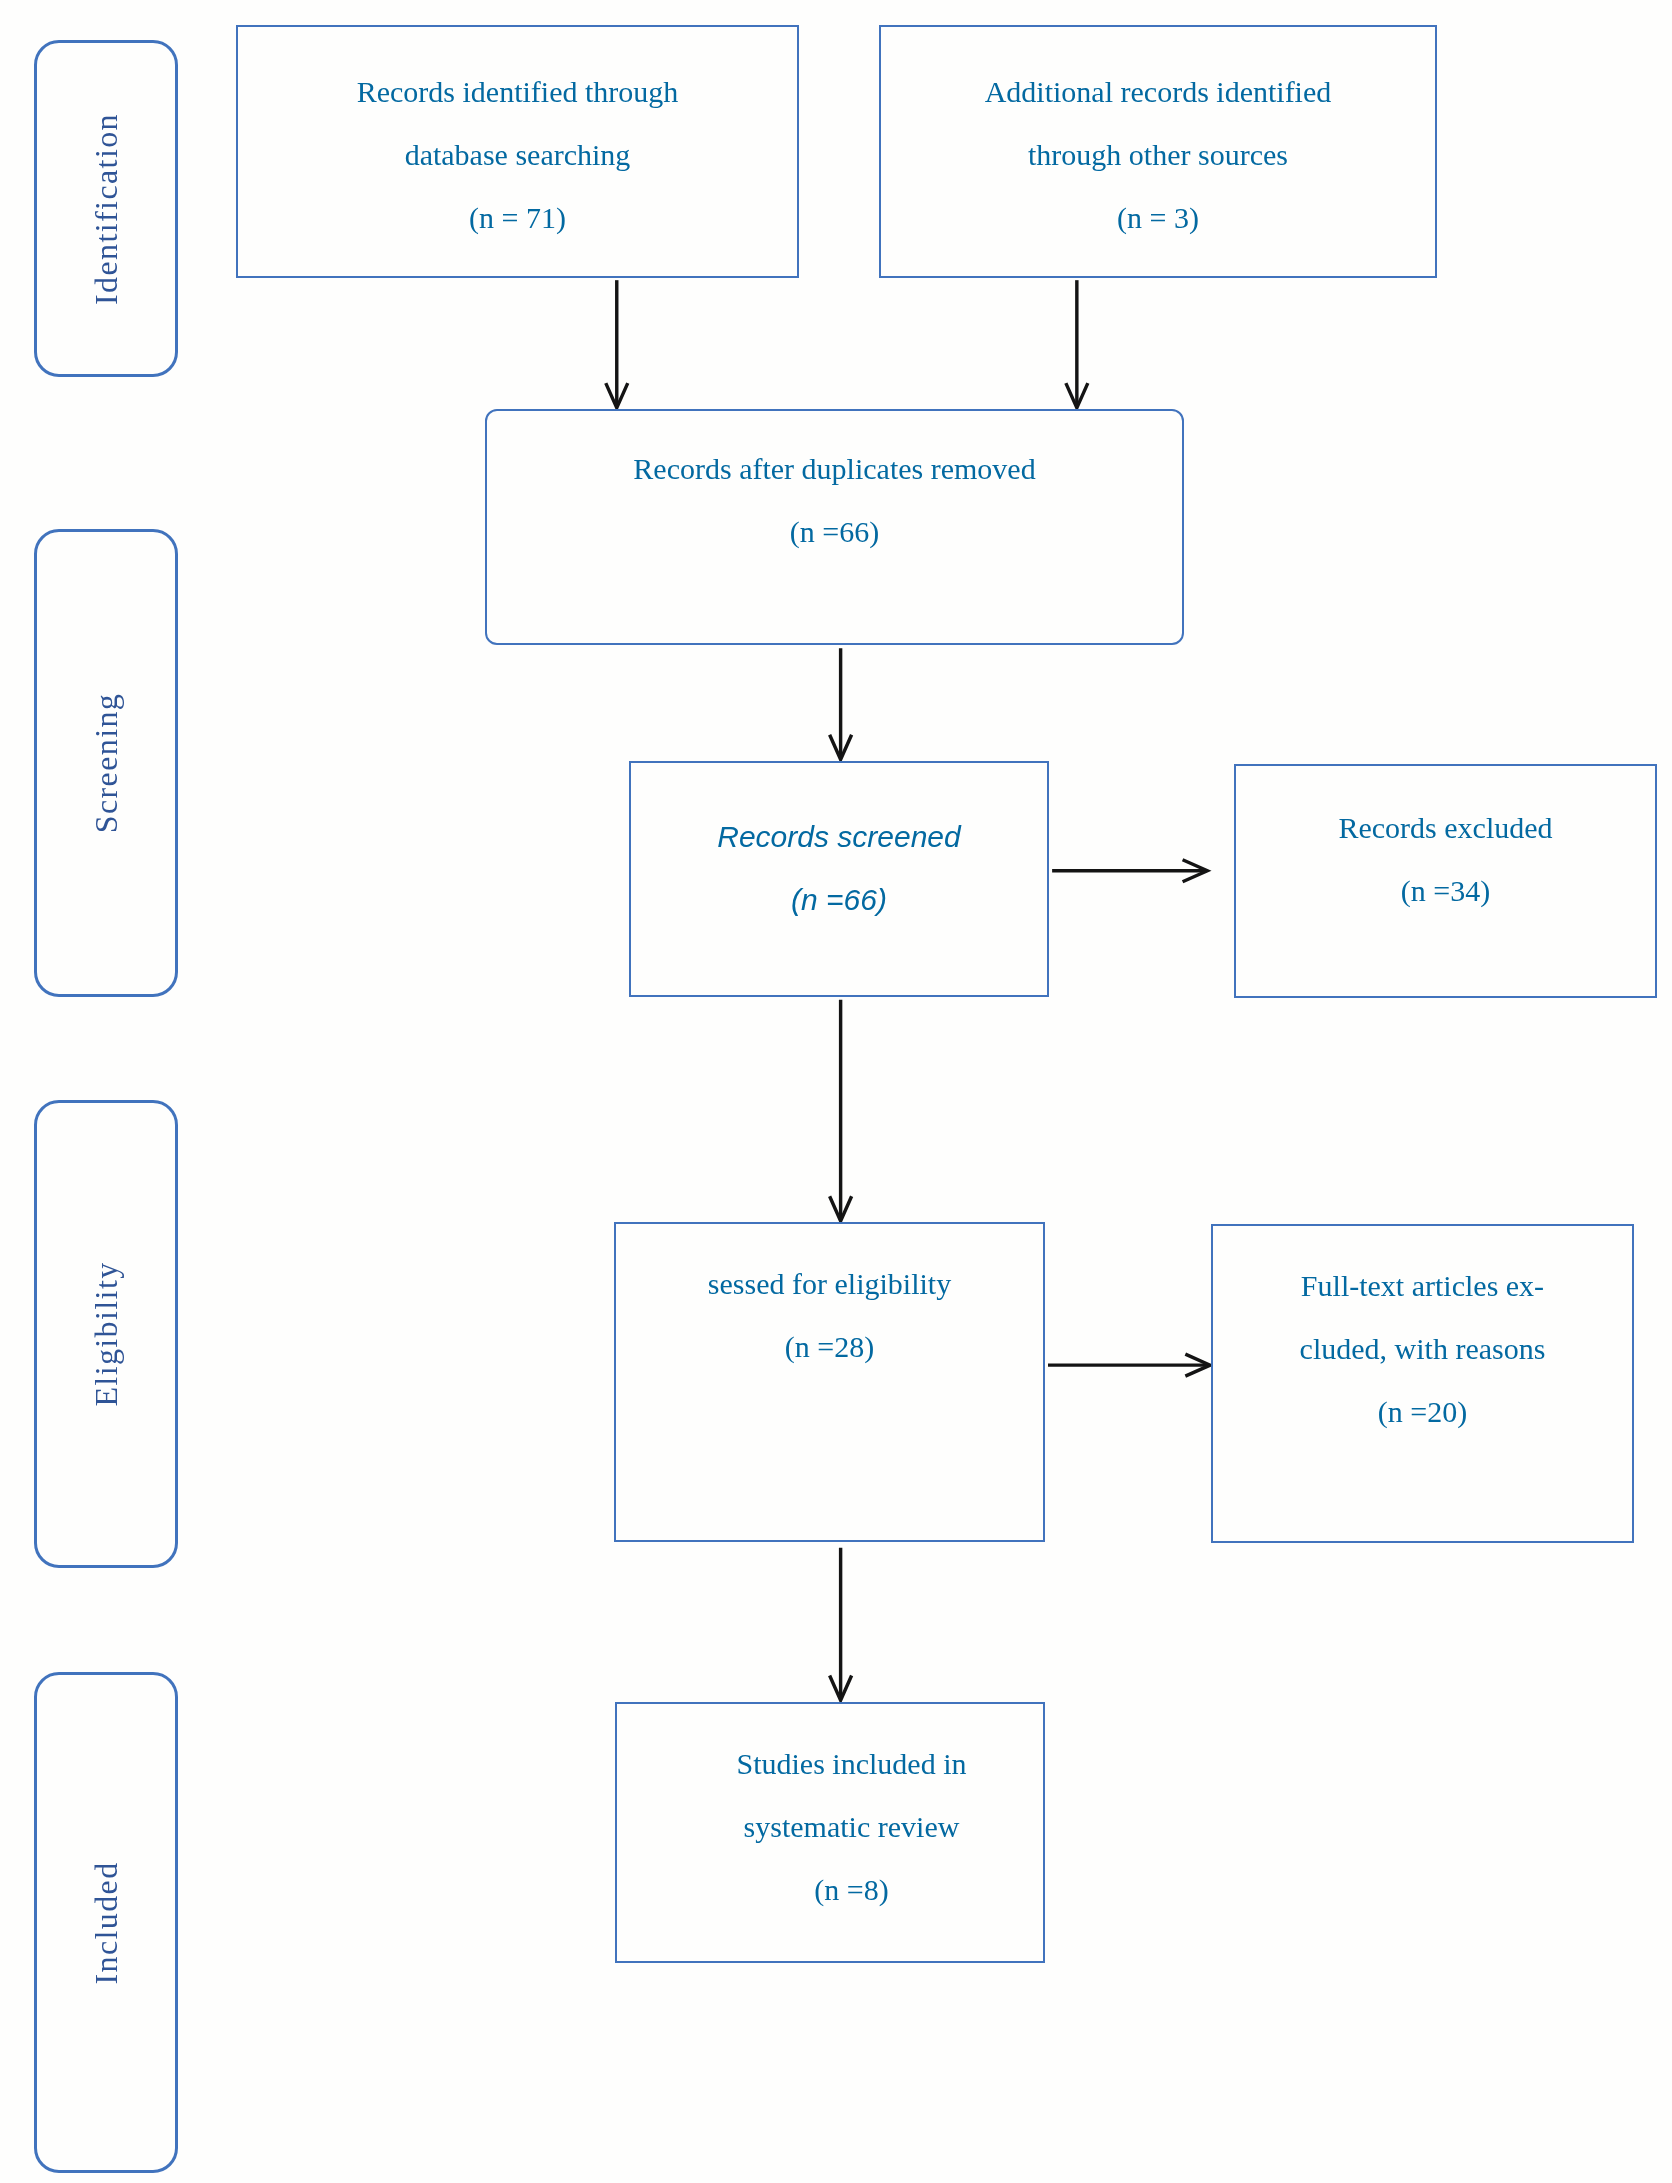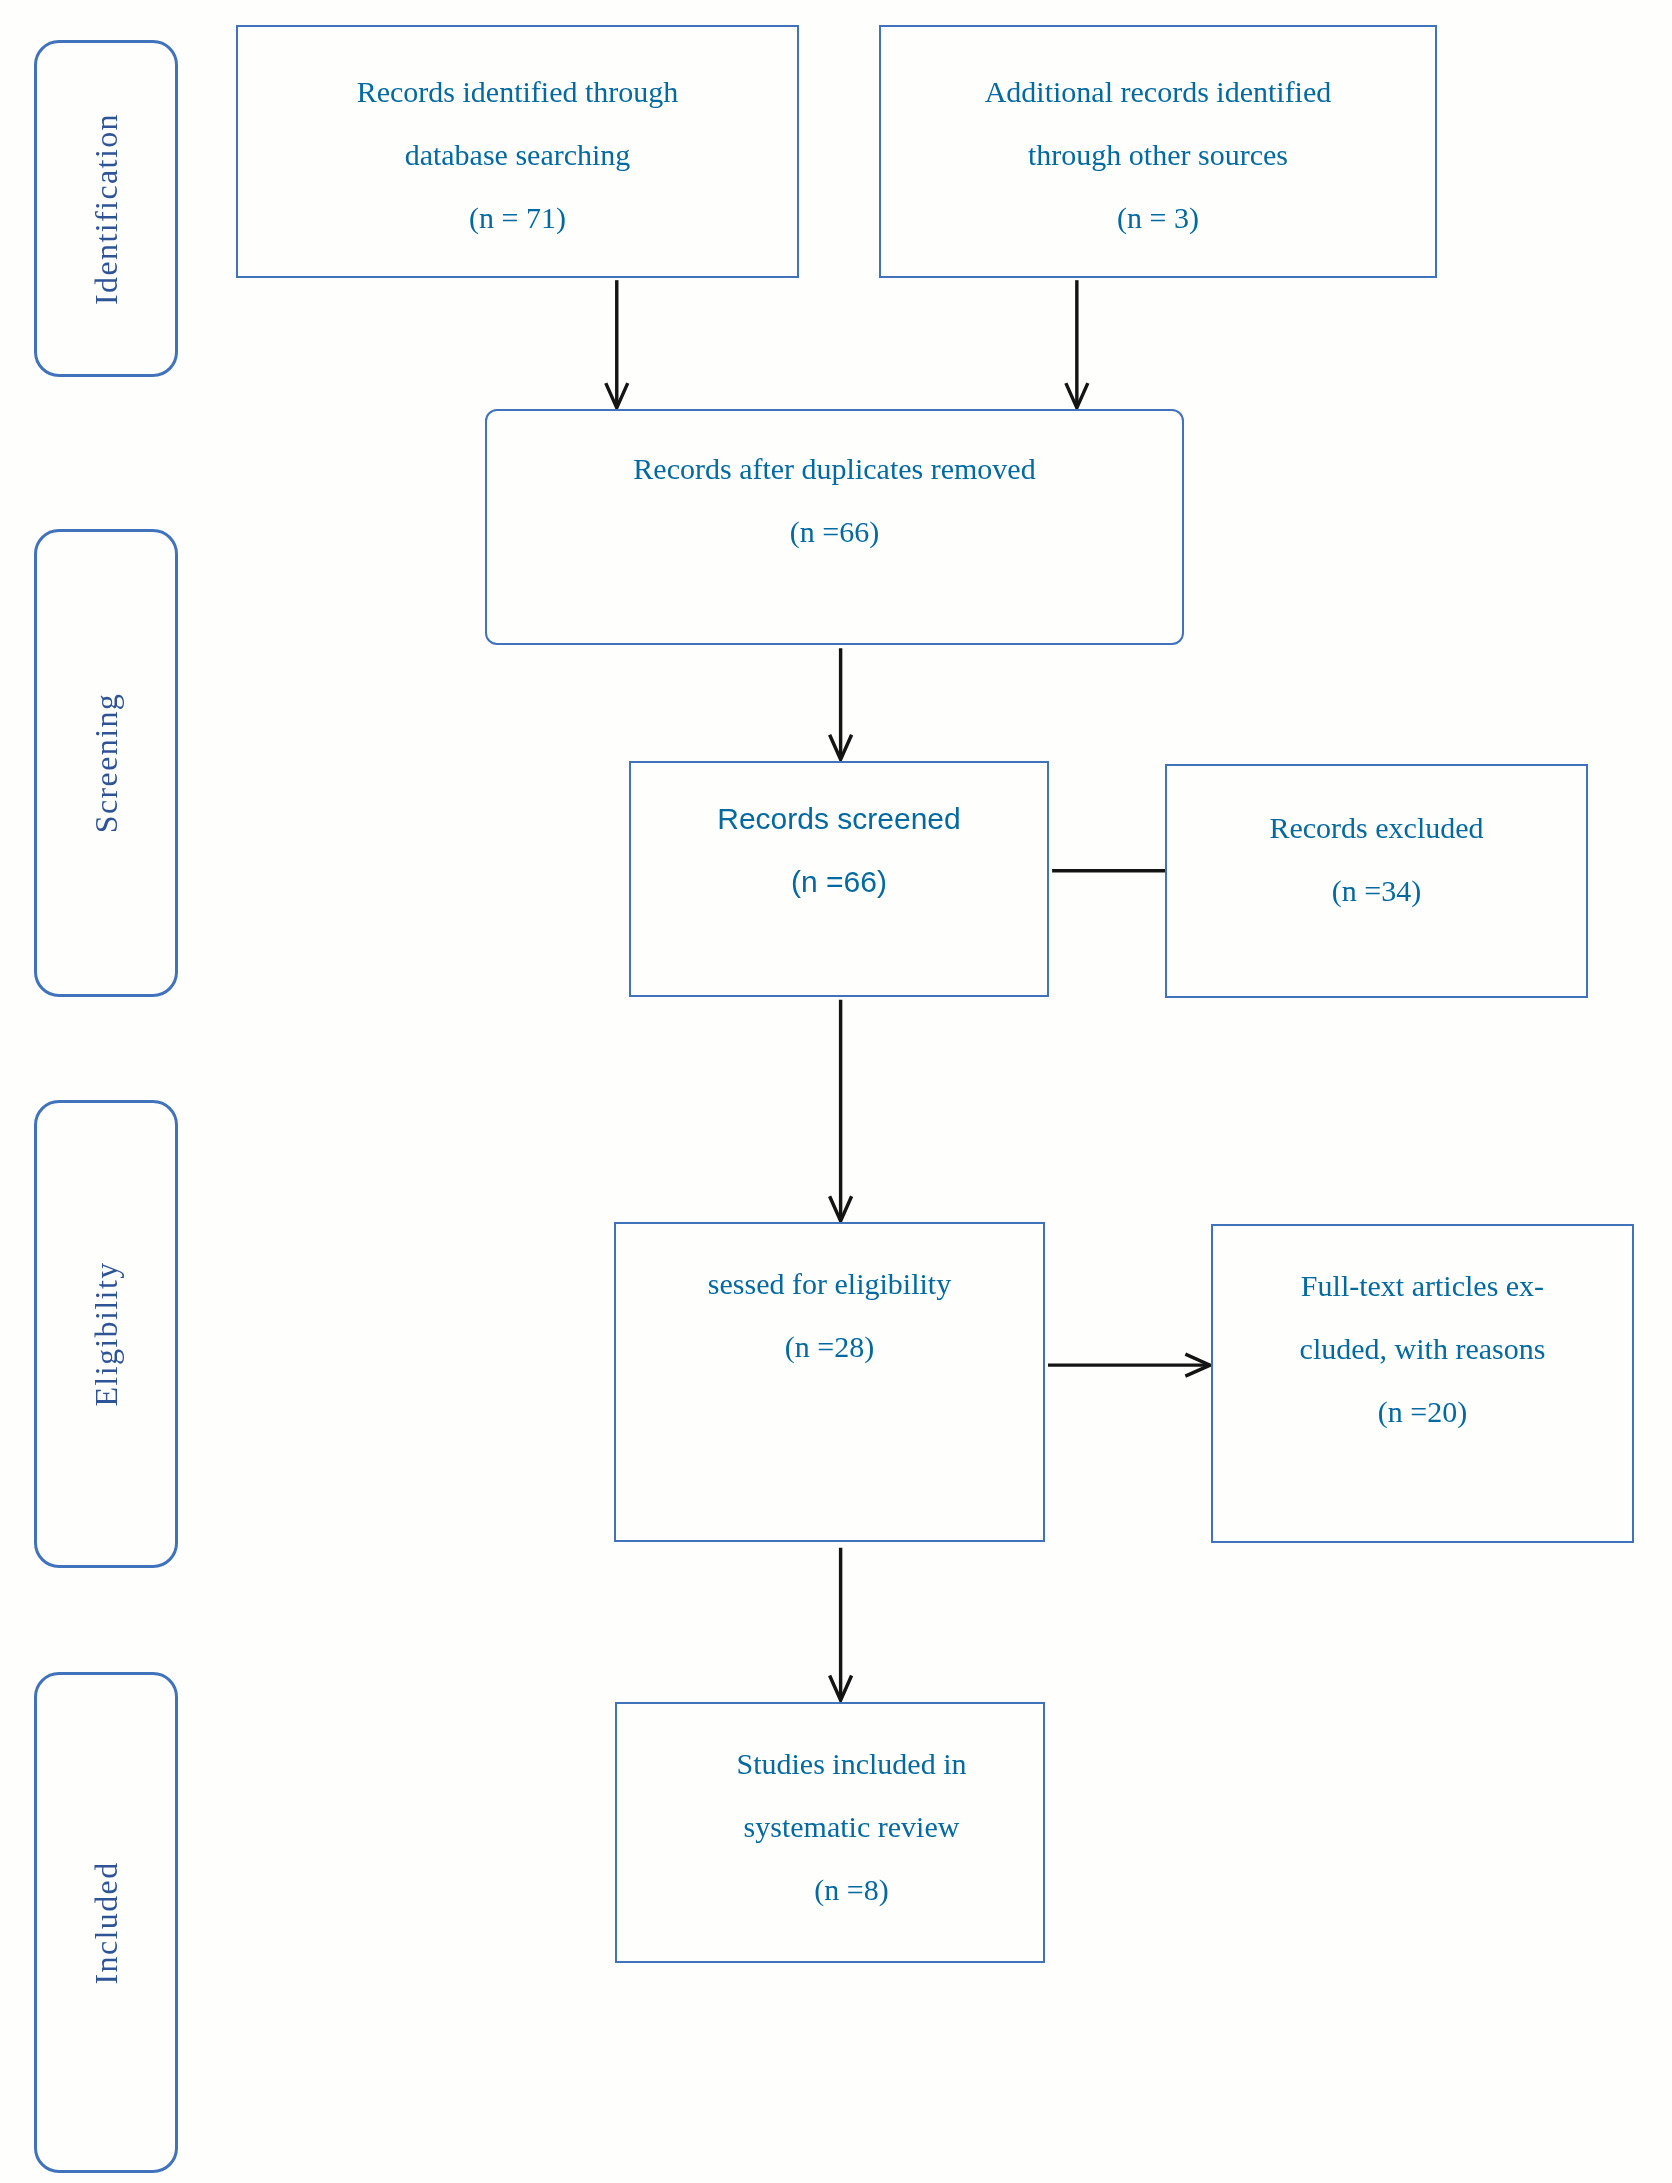--- a/index.html
+++ b/index.html
@@ -128,26 +128,26 @@
     <div class="bline">Additional records identified</div>
     <div class="bline">through other sources</div>
     <div class="bline">(n = 3)</div>
   </div>
 
   <div class="fbox" style="left:485px; top:409px; width:699px; height:236px; padding-top:26px;border-radius:12px;">
     <div class="bline">Records after duplicates removed</div>
     <div class="bline">(n =66)</div>
   </div>
 
-  <div class="fbox sans" style="left:629px; top:761px; width:420px; height:236px; padding-top:24px;">
+  <div class="fbox sans" style="left:629px; top:761px; width:420px; height:236px; padding-top:42px;font-style:italic;">
     <div class="bline">Records screened</div>
     <div class="bline">(n =66)</div>
   </div>
 
-  <div class="fbox" style="left:1165px; top:764px; width:423px; height:234px; padding-top:30px;">
+  <div class="fbox" style="left:1234px; top:764px; width:423px; height:234px; padding-top:30px;">
     <div class="bline">Records excluded</div>
     <div class="bline">(n =34)</div>
   </div>
 
   <div class="fbox" style="left:614px; top:1222px; width:431px; height:320px; padding-top:27.5px;">
     <div class="bline">sessed for eligibility</div>
     <div class="bline">(n =28)</div>
   </div>
 
   <div class="fbox" style="left:1211px; top:1224px; width:423px; height:319px; padding-top:27.5px;">

